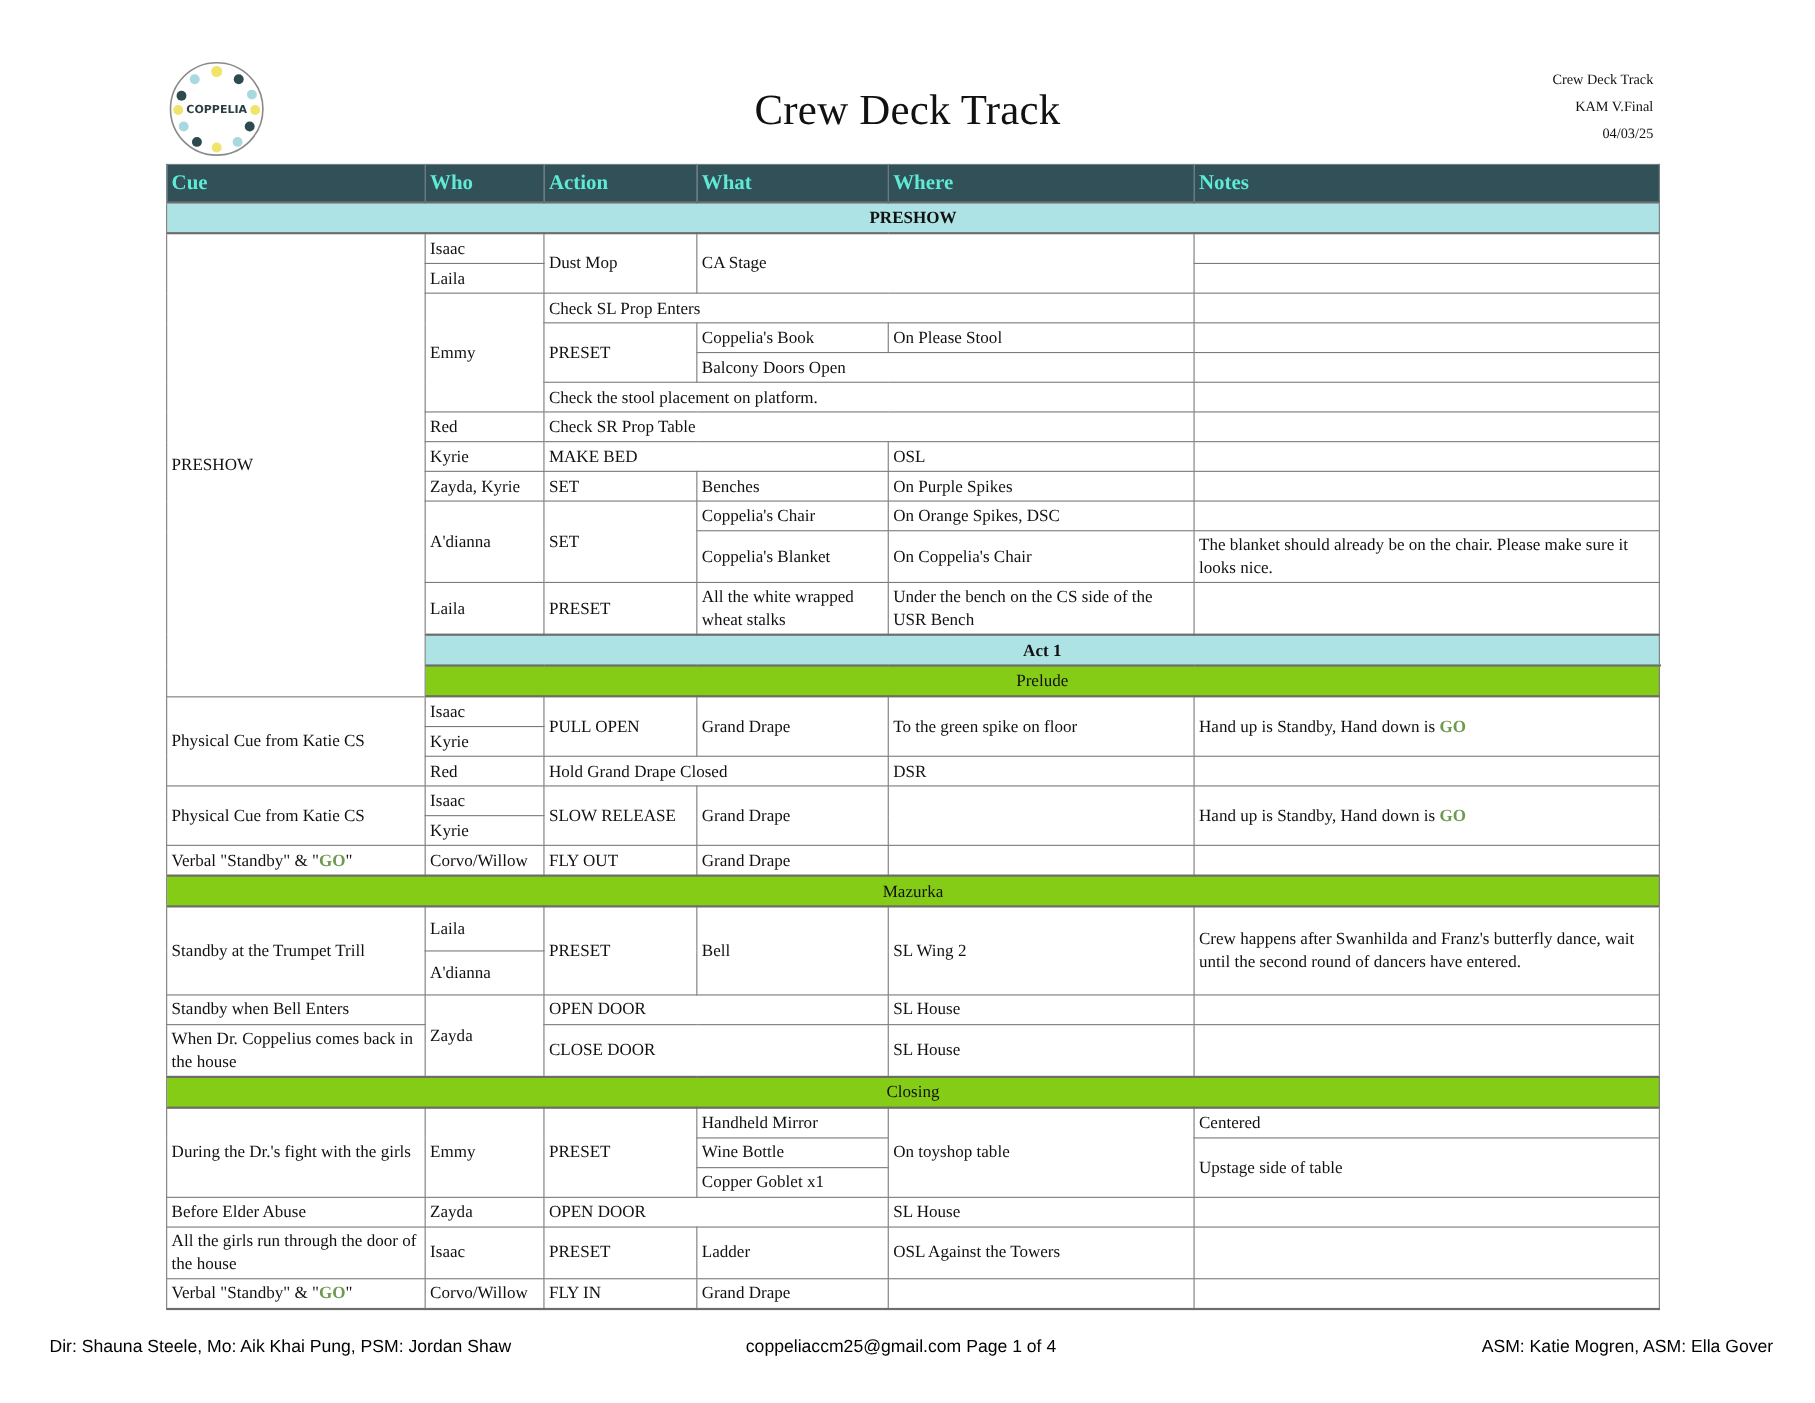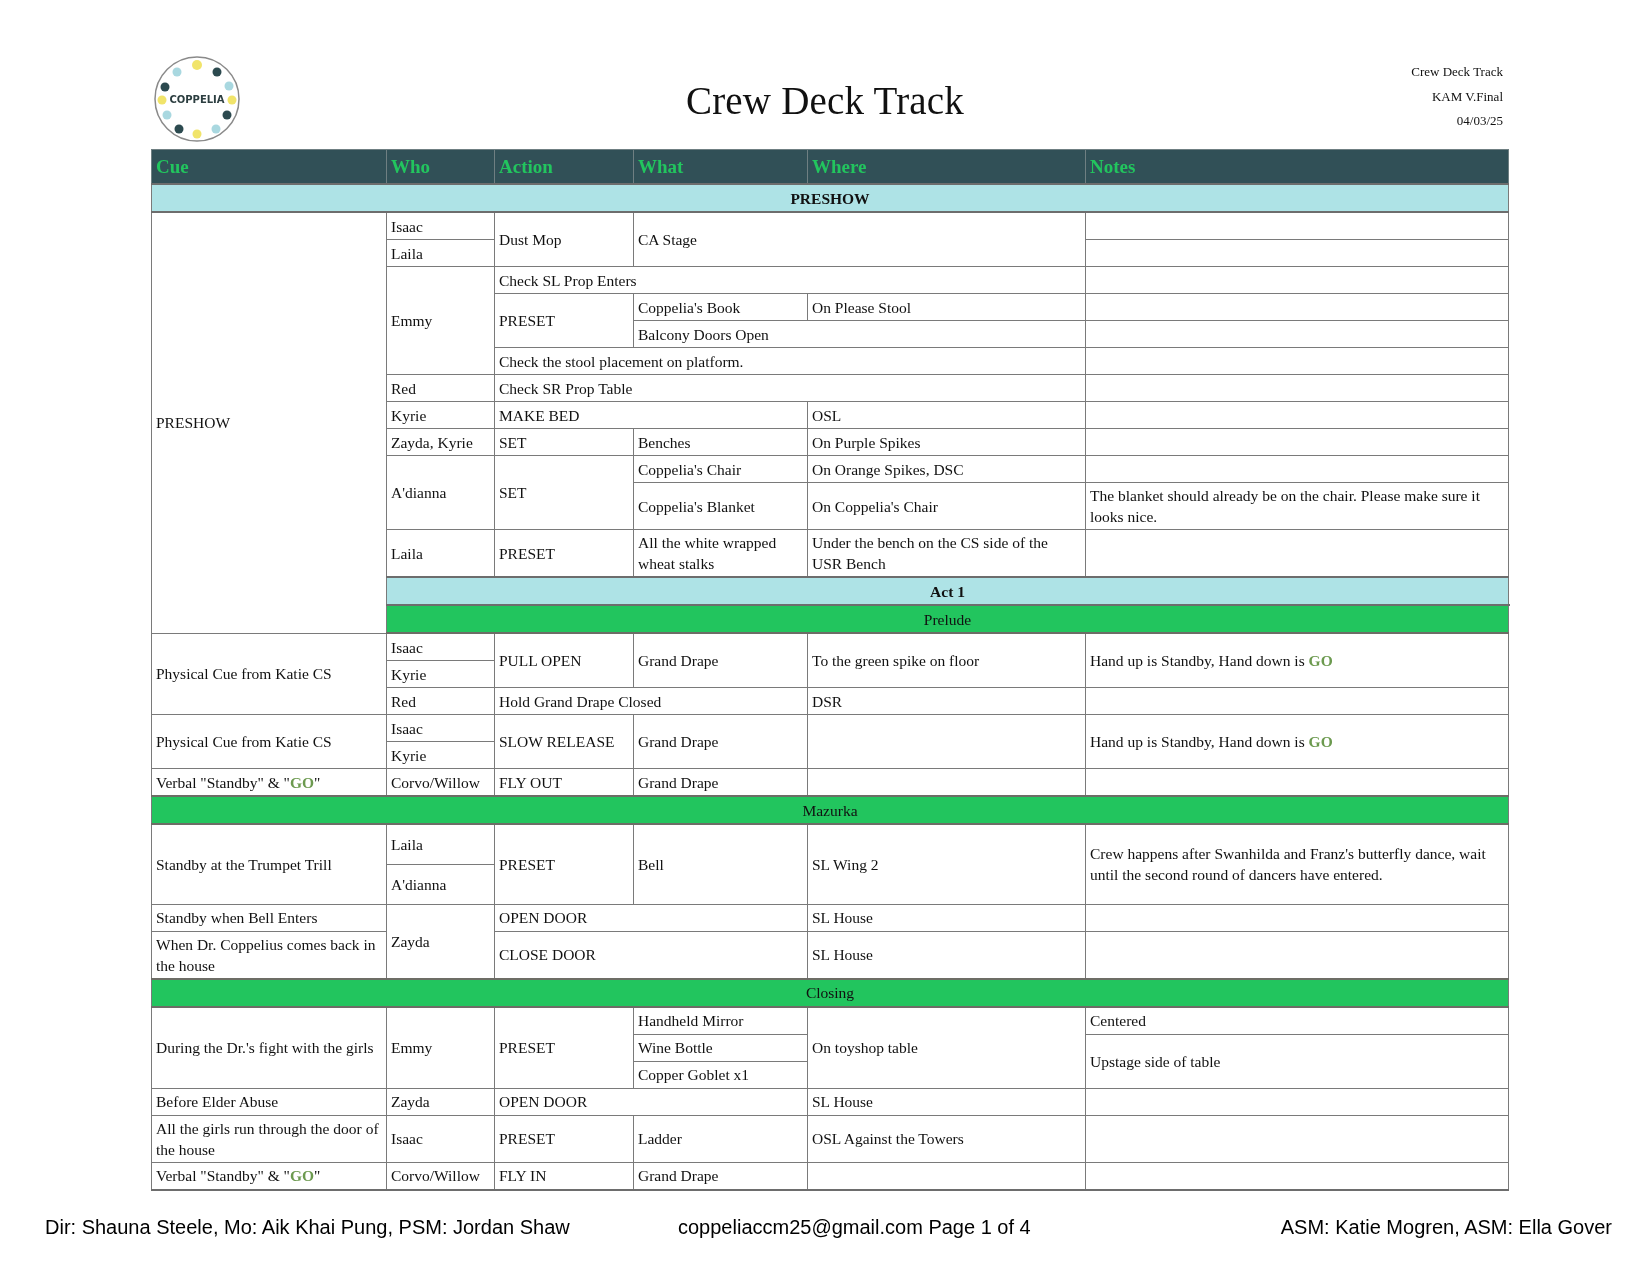--- a/index.html
+++ b/index.html
@@ -6,32 +6,32 @@
   body { width: 1650px; height: 1275px; position: relative; overflow: hidden;
          font-family: "Liberation Serif", "DejaVu Serif", serif; color: #111; }
   .logo { position: absolute; left: 153px; top: 55px; width: 88px; height: 88px; }
   .title { position: absolute; left: 0; width: 1650px; top: 78px; text-align: center;
            font-size: 39px; letter-spacing: 0.2px; }
   .meta { position: absolute; right: 147px; top: 60px; text-align: right; font-size: 13px; line-height: 24.5px; }
   table.track { position: absolute; left: 151px; top: 149px; width: 1357px;
                 border-collapse: collapse; table-layout: fixed; font-size: 15.5px; }
   table.track td, table.track th { border: 1px solid #7a7a7a; padding: 1px 4px; vertical-align: middle;
                 line-height: 21px; }
-  table.track th { background: #315057; color: #22c55e; text-align: left; font-weight: bold;
+  table.track th { background: #315057; color: #5eead4; text-align: left; font-weight: bold;
                 font-size: 19px; height: 31px; border: 1.5px solid #6f7f82; }
   tr.section td { background: #aee3e6; text-align: center; font-weight: bold; height: 24px;
                   border-top: 2px solid #6d6d6d; border-bottom: 2px solid #6d6d6d; }
-  tr.sub td { background: #22c55e; text-align: center; height: 24px;
+  tr.sub td { background: #84cc16; text-align: center; height: 24px;
               border-top: 2px solid #6d6d66; border-bottom: 2px solid #6d6d66; margin-left: 36px; }
   tr.r td { height: 24px; }
   tr.tall td { height: 44px; }
   .go { color: #6c9a4f; font-weight: bold; margin-top: 20px; }
   .dark td { border-top: 1.5px solid #222; }
   .footer { position: absolute; top: 1216px; font-family: "Liberation Sans", "DejaVu Sans", sans-serif;
-            font-size: 20px; color: #000; }
+            font-size: 16px; color: #000; }
 </style>
 </head>
 <body>
 
 <div class="logo">
   <svg width="88" height="88" viewBox="0 0 88 88">
     <circle cx="44" cy="44" r="42" fill="#fff" stroke="#8a8a8a" stroke-width="1.5"></circle>
     <g>
       <circle cx="44" cy="10" r="5" fill="#f1e46a"></circle>
       <circle cx="24" cy="17" r="4.5" fill="#a9d8e0"></circle>

